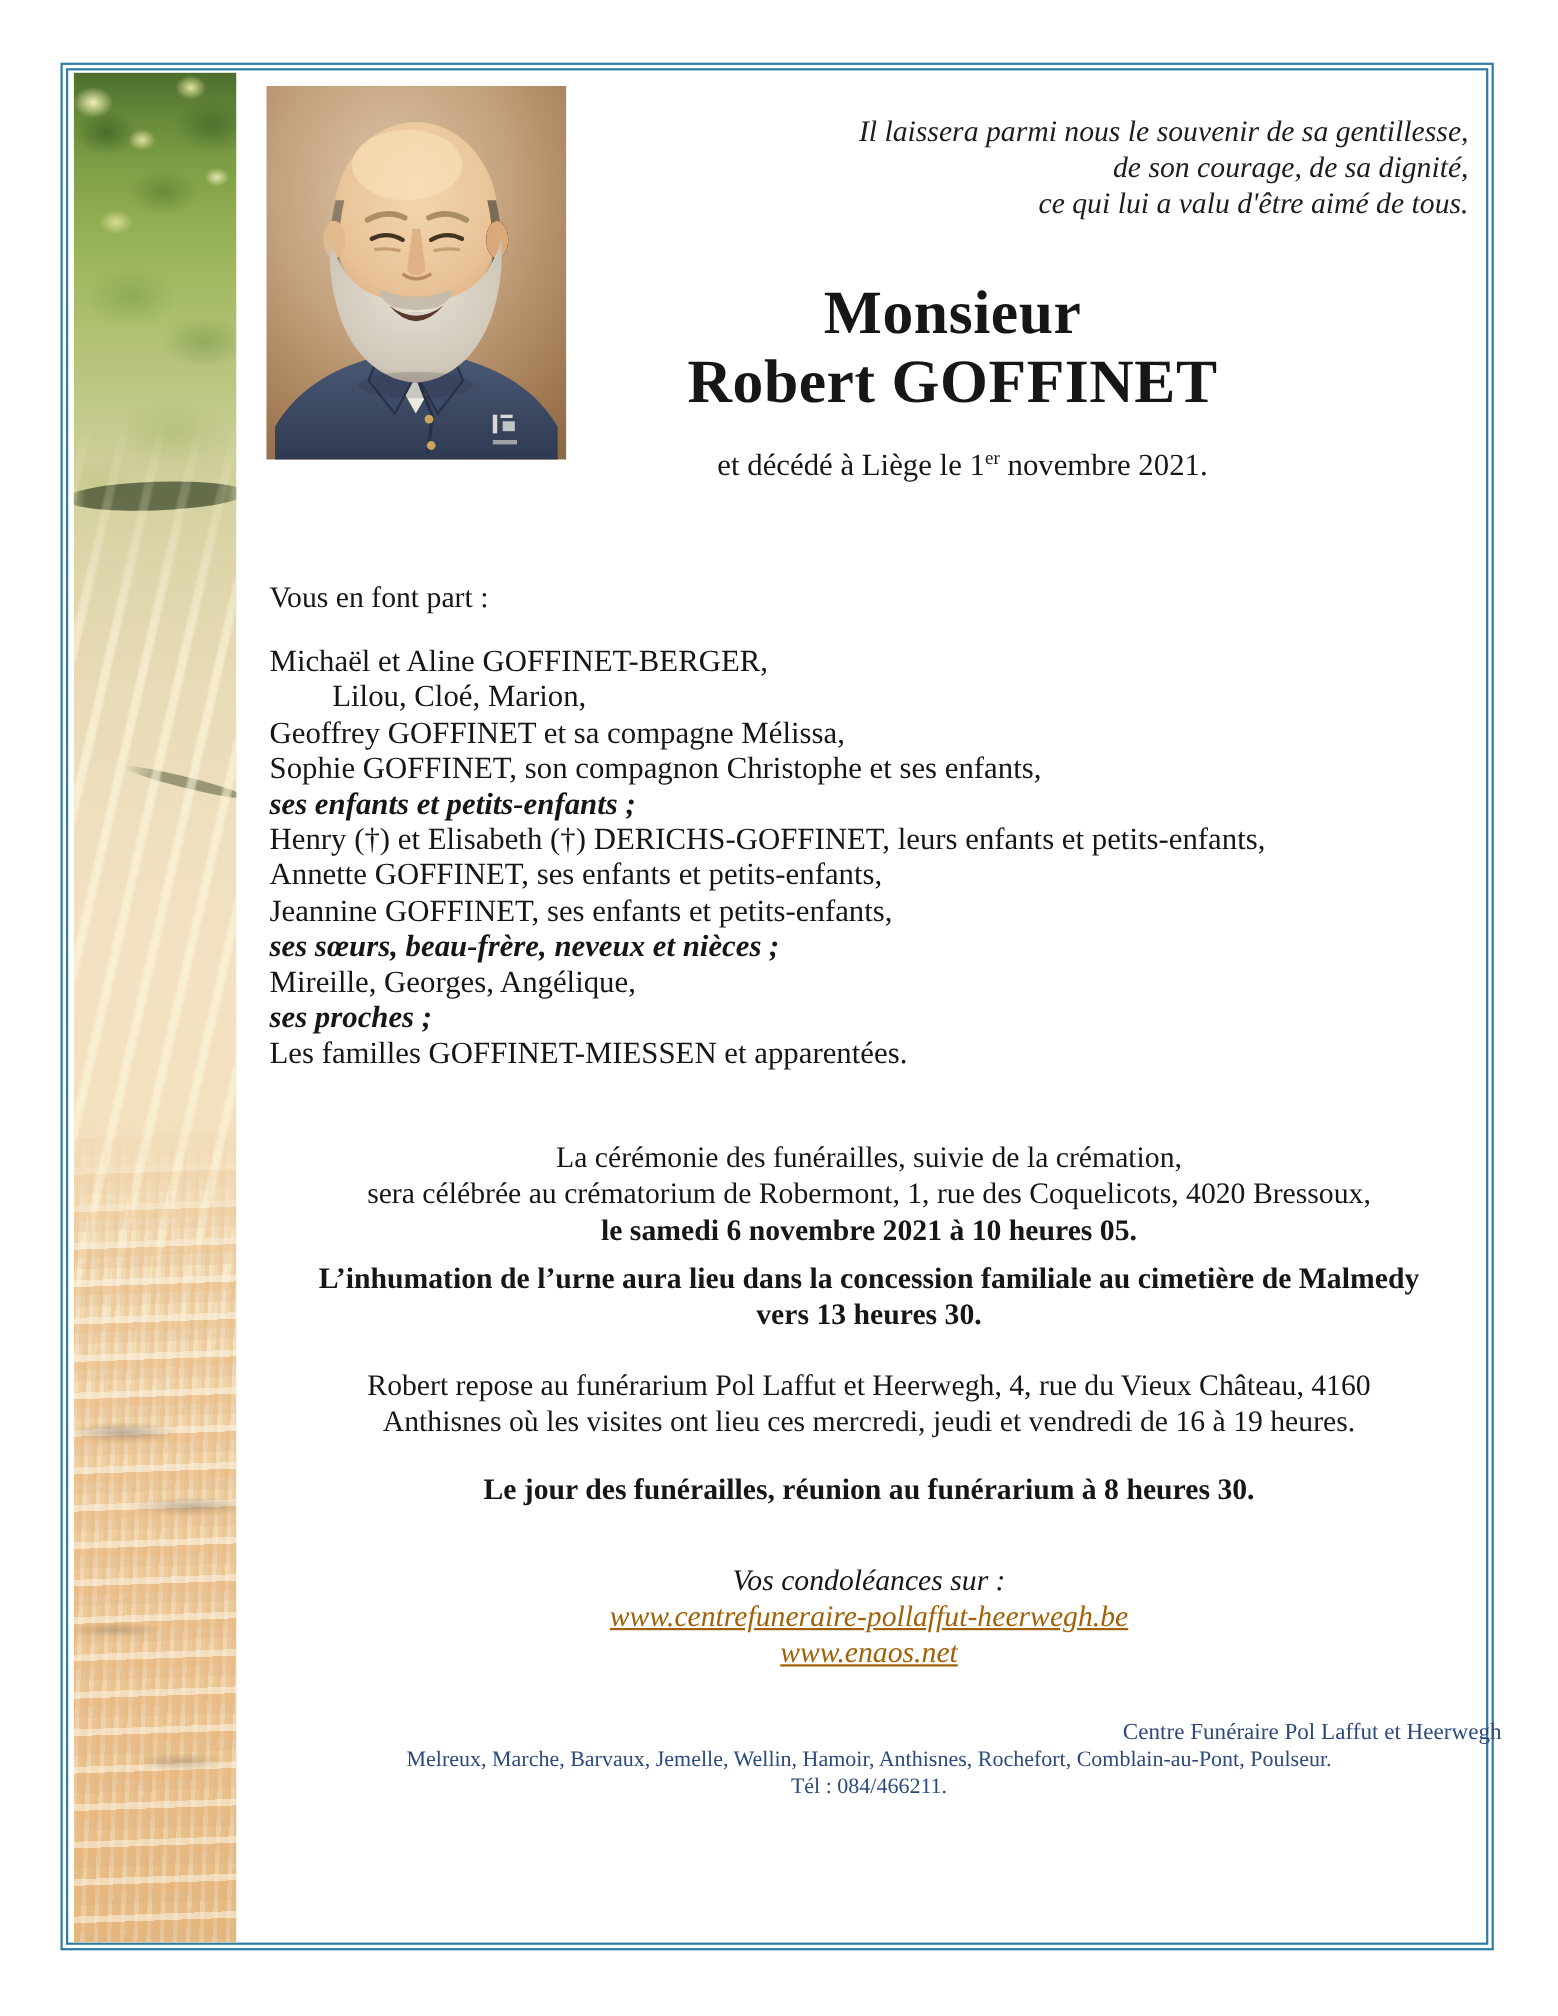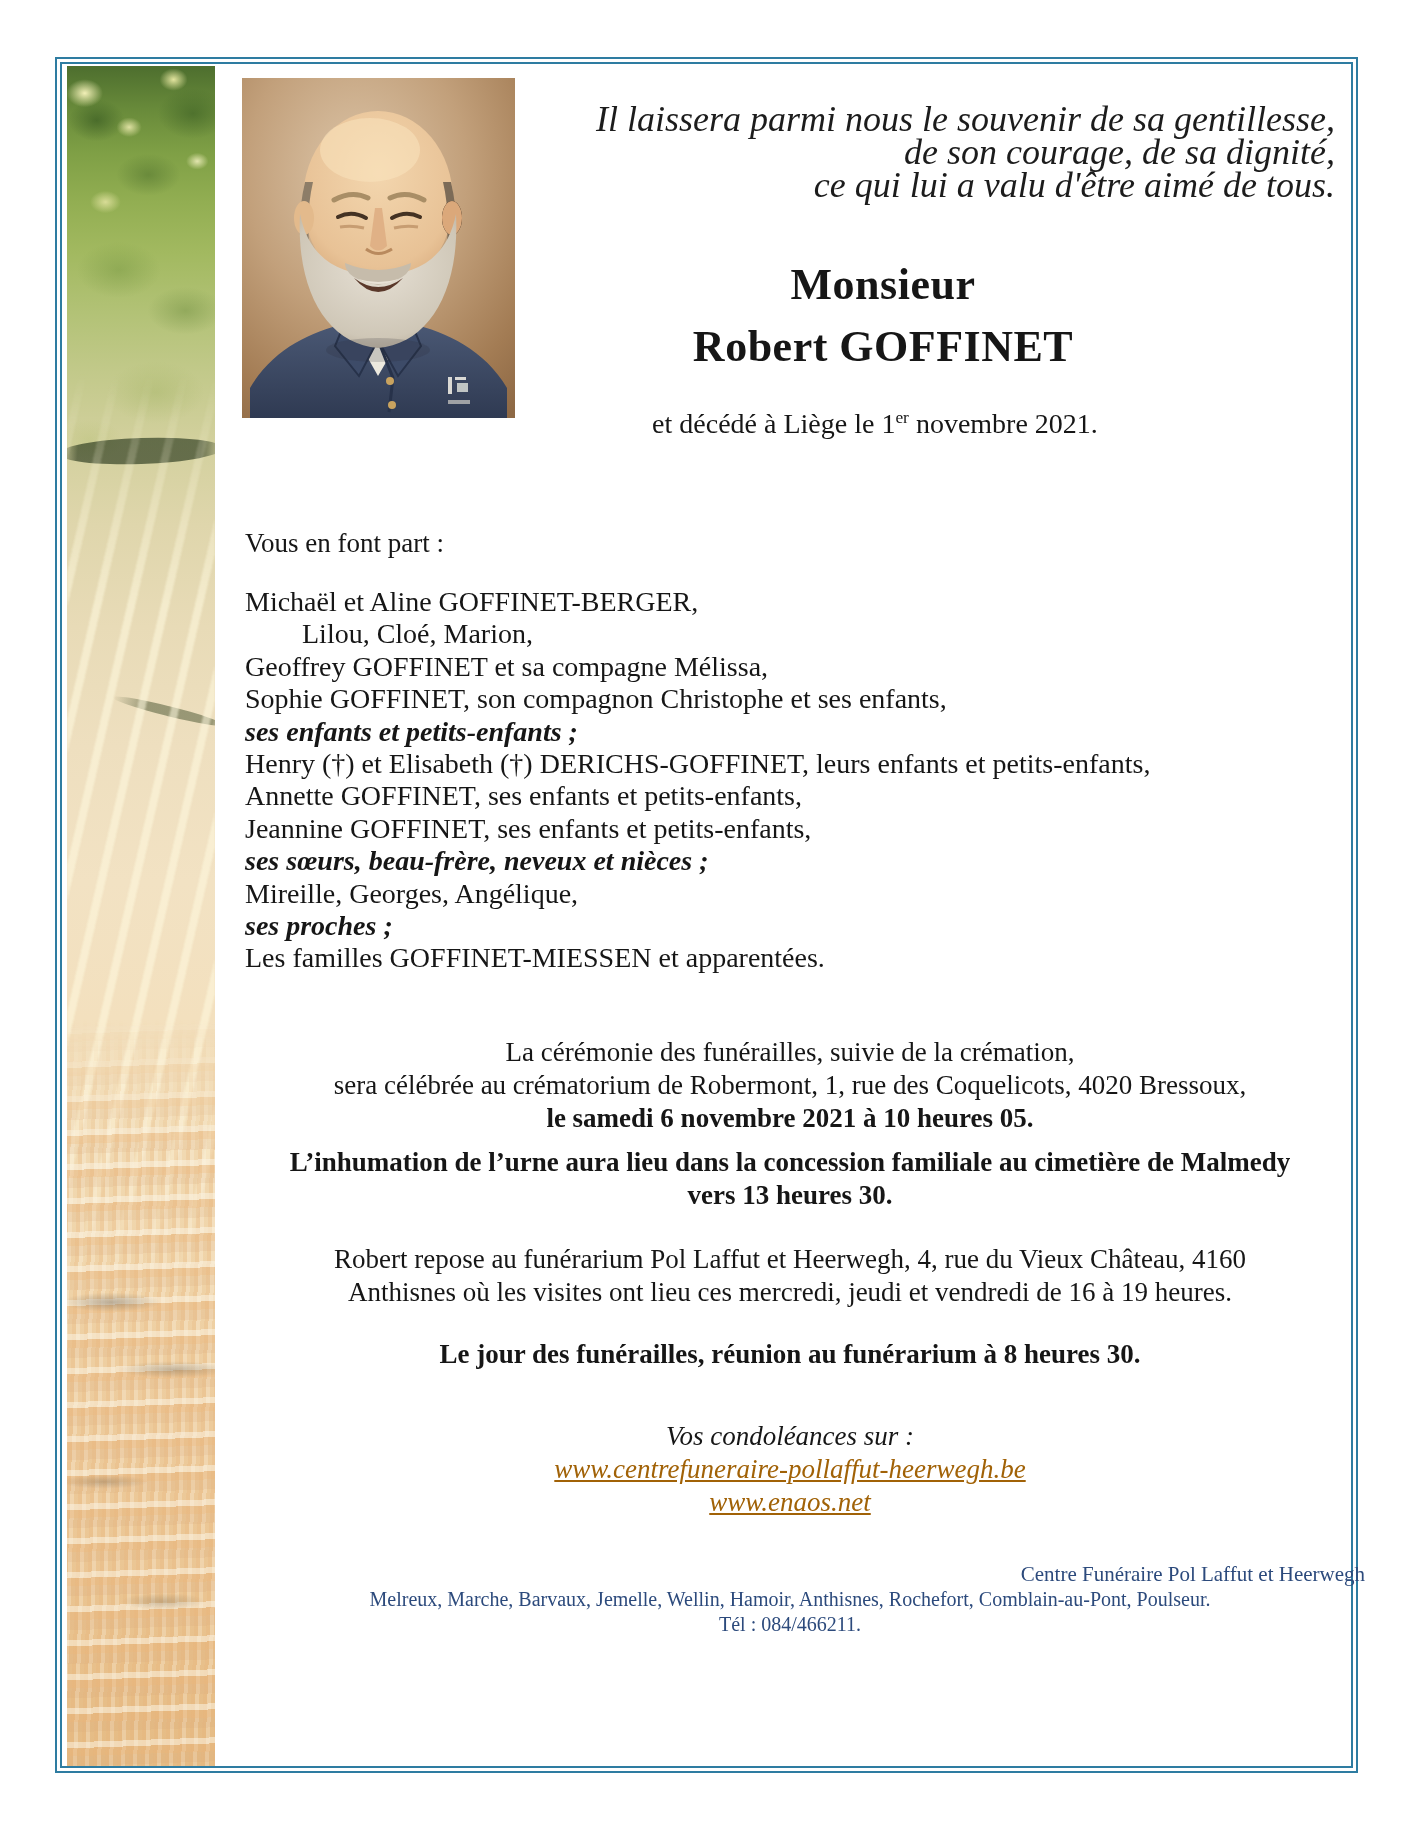--- a/index.html
+++ b/index.html
@@ -75,25 +75,25 @@
         rgba(235,185,130,0.0) 0 4px, rgba(232,178,120,0.25) 4px 8px, rgba(255,252,242,0.25) 8px 12px);
     -webkit-mask-image:linear-gradient(180deg, transparent 0%, #000 18%);
             mask-image:linear-gradient(180deg, transparent 0%, #000 18%);
   }
   
   .photo{position:absolute;left:242px;top:78px;width:273px;height:340px;overflow:hidden;}
   .photo svg{display:block;}
   
   .quote{
     position:absolute;top:103px;right:81px;text-align:right;
-    font-style:italic;font-size:36px;line-height:33px;color:#1c1c1c;white-space:nowrap;
+    font-style:italic;font-size:27px;line-height:33px;color:#1c1c1c;white-space:nowrap;
   }
   .title-block{
-    position:absolute;left:403px;top:254px;width:960px;text-align:center;
-    font-weight:bold;font-size:44px;line-height:62px;letter-spacing:0.5px;
+    position:absolute;left:386px;top:254px;width:960px;text-align:center;
+    font-weight:bold;font-size:56px;line-height:62px;letter-spacing:0.5px;
   }
   .vitals{
     position:absolute;left:395px;top:405px;width:960px;text-align:center;
     font-size:28px;line-height:37px;
   }
   .vitals sup{font-size:0.62em;line-height:0;}
   .intro{position:absolute;left:245px;top:528px;font-size:27px;}
   .family{position:absolute;left:245px;top:586px;width:1025px;font-size:28px;line-height:32.4px;}
   .family .line{white-space:nowrap;}
   .family .indent{padding-left:57px;}

